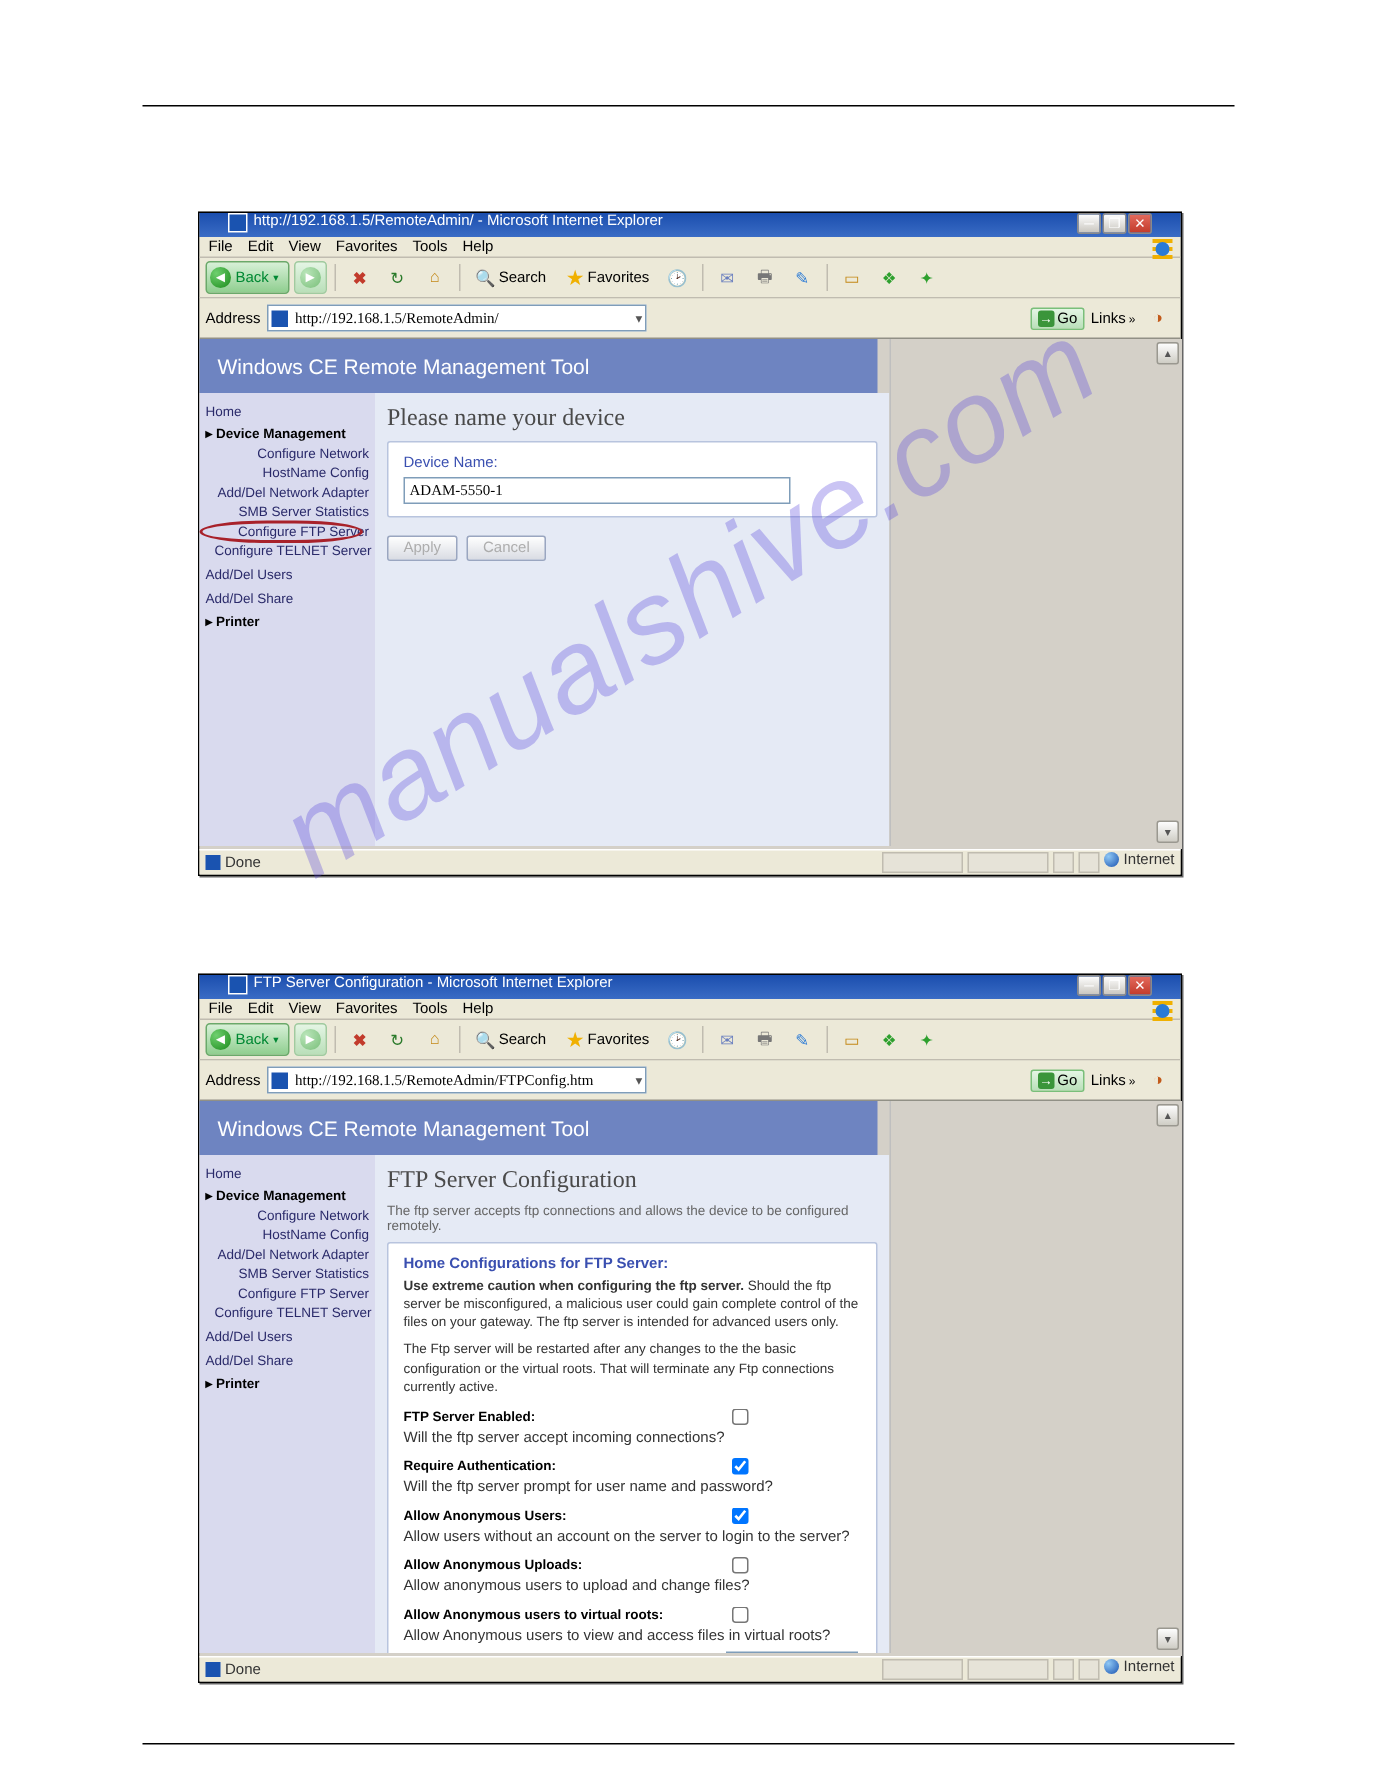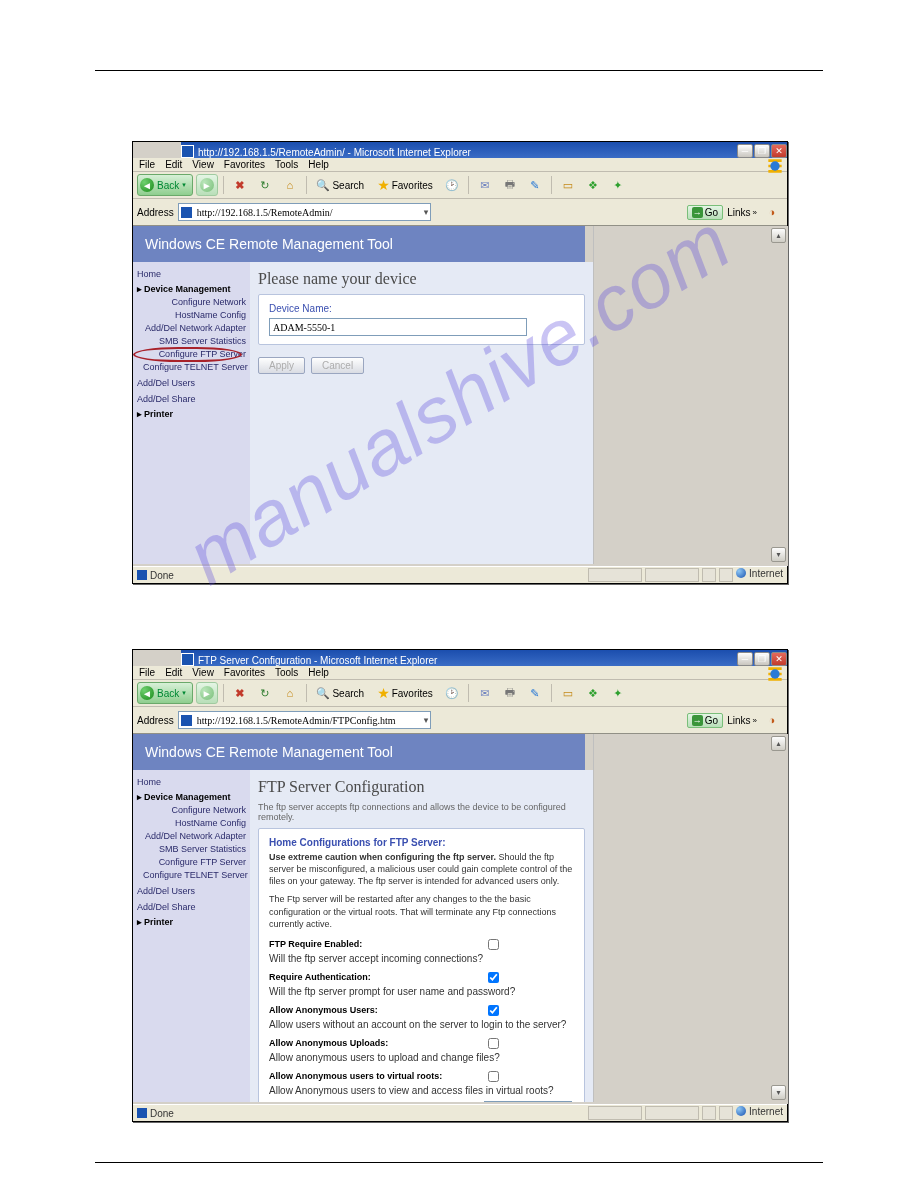--- a/index.html
+++ b/index.html
@@ -4,21 +4,21 @@
 <style>
   body { margin:0; background:#fff; font-family: Tahoma, Verdana, sans-serif; }
   .page { width:918px; margin:0 auto; background:#fff; padding:70px 0 60px 0; }
   .page-rule { border-top:1px solid #000; margin:0 95px; }
   .page-rule.bottom { margin-top:40px; }
   .shot-wrap { width:654px; margin:70px auto 0 auto; position:relative; }
   .shot-wrap + .shot-wrap { margin-top:65px; }
 
   
   .ie-window { width:654px; background:#d4d0c8; border:1px solid #000; box-shadow:1px 1px 0 #666; font-size:10px; }
-  .titlebar { background:linear-gradient(#1b4eae,#3a6cc5); color:#fff; display:flex; align-items:flex-end; height:16px; padding:0 0;margin-left:48px; }
+  .titlebar { background:linear-gradient(#1b4eae,#3a6cc5); color:#fff; display:flex; align-items:flex-start; height:16px; padding:0 19px; }
   .titlebar .ie-icon { width:11px; height:11px; background:#1a53b0; border:1px solid #fff; margin-right:4px; display:inline-block; }
   .titlebar .title-text { flex:1; font-size:10px; white-space:nowrap; }
   .win-btns { display:flex; gap:1px; }
   .win-btn { width:14px; height:12px; background:linear-gradient(#fefefe,#c9c6bf); border:1px solid #8a8a8a; border-radius:2px; display:flex; align-items:center; justify-content:center; font-size:9px; line-height:1; font-family:Arial; }
   .win-btn.close { background:linear-gradient(#e46a5c,#c23b2c); color:#fff; }
 
   .menubar { background:#ece9d8; display:flex; gap:10px; padding:1px 6px; border-bottom:1px solid #c0bcb0; position:relative; }
   .menubar span { font-size:10px; color:#000; }
   .ie-logo { position:absolute; right:2px; top:0; width:20px; height:16px; display:flex; align-items:center; justify-content:center; }
   .ie-logo svg { width:16px; height:16px; }
@@ -382,21 +382,21 @@
                 </div>
                 <div class="main-pane" style="overflow:hidden;">
                   <div class="panel-title">FTP Server Configuration</div>
                   <div class="panel-sub">The ftp server accepts ftp connections and allows the device to be configured remotely.</div>
                   <div class="panel-box">
                     <div class="sec-head">Home Configurations for FTP Server:</div>
                     <div class="warn"><b>Use extreme caution when configuring the ftp server.</b><span> Should the ftp server be misconfigured, a malicious user could gain complete control of the files on your gateway. The ftp server is intended for advanced users only.</span></div>
                     <div class="warn">The Ftp server will be restarted after any changes to the the basic configuration or the virtual roots. That will terminate any Ftp connections currently active.</div>
 
                     <div class="cfg-row">
-                        <span class="lab">FTP Require Enabled:</span>
+                        <span class="lab">FTP Server Enabled:</span>
                         <span class="ctl"><input type="checkbox" class="cb" style=""></span>
                       </div>
                     <div class="cfg-desc">Will the ftp server accept incoming connections?</div>
 
                     <div class="cfg-row">
                         <span class="lab">Require Authentication:</span>
                         <span class="ctl"><input type="checkbox" class="cb" checked="" style=""></span>
                       </div>
                     <div class="cfg-desc">Will the ftp server prompt for user name and password?</div>
 

